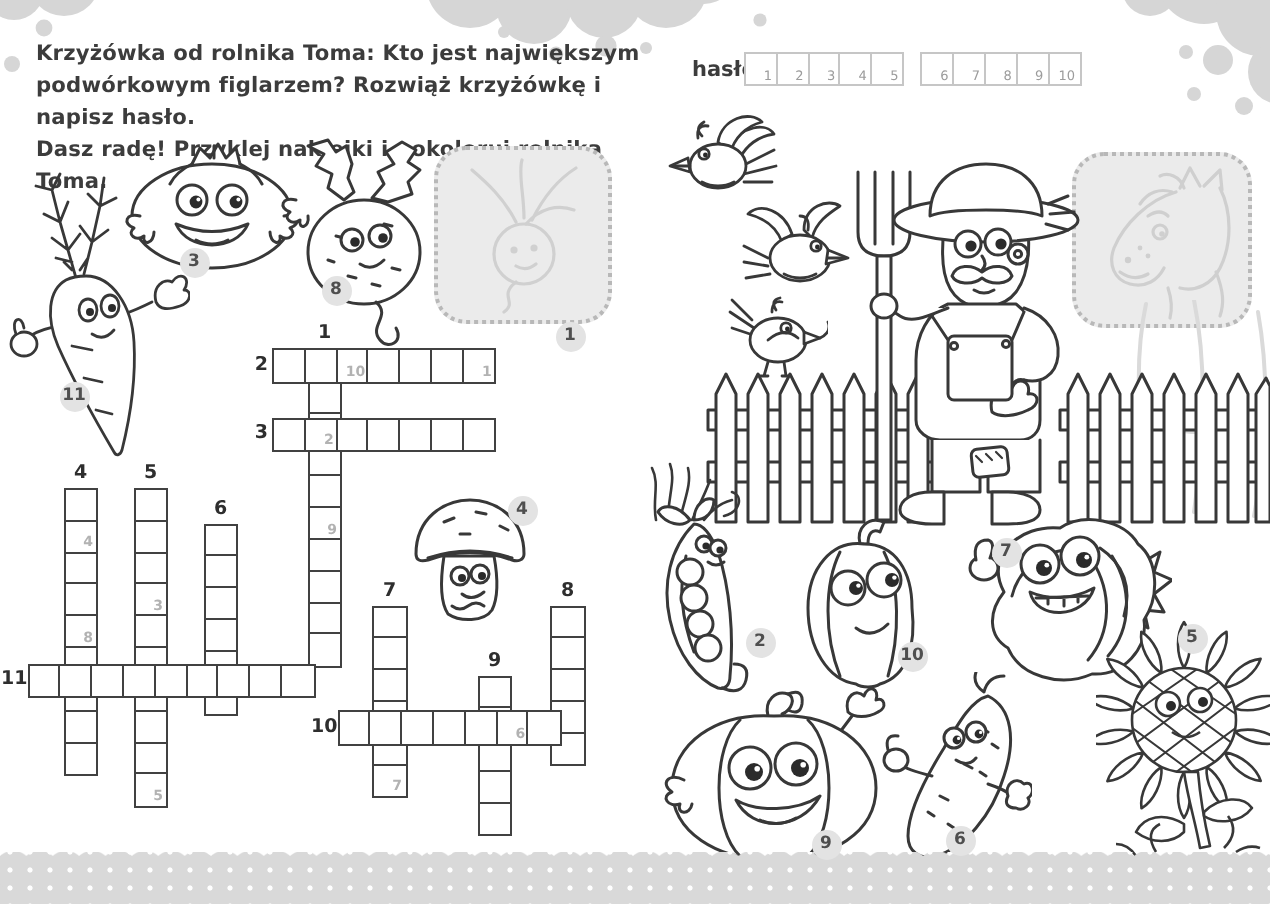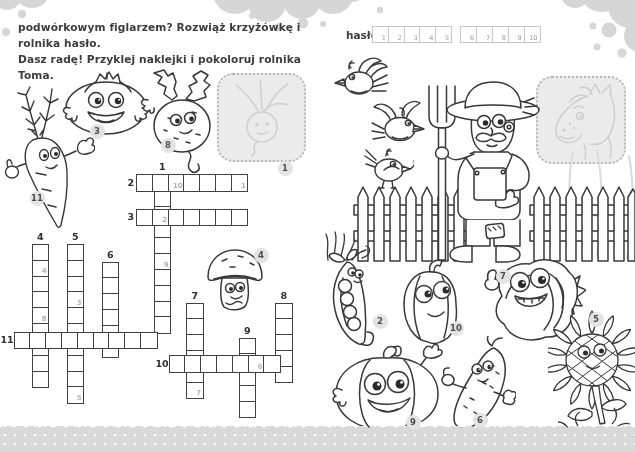--- a/index.html
+++ b/index.html
@@ -55,21 +55,22 @@
         <circle cx="630" cy="6" r="22"></circle>
       <circle cx="593" cy="26" r="3.5"></circle>
         <circle cx="609" cy="30" r="7.5"></circle>
       <circle cx="597" cy="47" r="3.5"></circle>
         <circle cx="622" cy="53" r="4.5"></circle>
         <circle cx="640" cy="36" r="16"></circle>
     </g>
   </svg>
 
   <div class="instr">
-    <div>podwórkowym figlarzem? Rozwiąż krzyżówkę i rolnika hasło.</div>
+    <div>Krzyżówka od rolnika Toma: Kto jest największym</div>
+    <div>podwórkowym figlarzem? Rozwiąż krzyżówkę i napisz hasło.</div>
     <div>Dasz radę! Przyklej naklejki i pokoloruj rolnika Toma.</div>
   </div>
 
   <div class="haslo-label">hasło:</div>
   <div class="haslo-boxes" id="haslo-boxes">
       <div class="haslo-group">
         <div class="haslo-box">
           <span class="haslo-num">1</span>
         </div>
         <div class="haslo-box">

